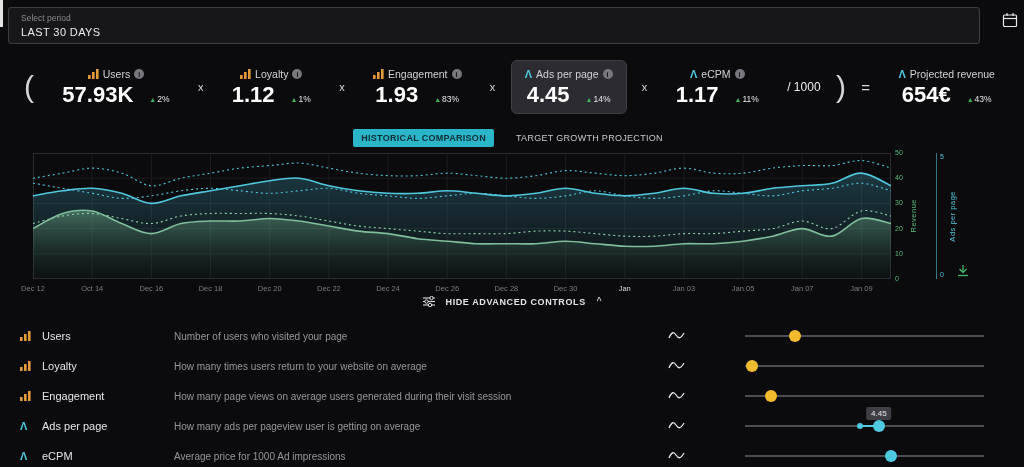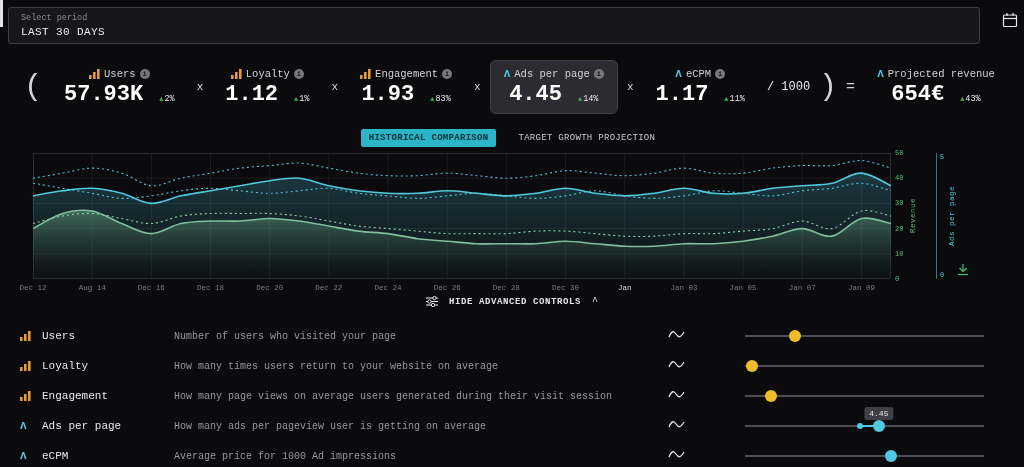--- a/index.html
+++ b/index.html
@@ -1,17 +1,17 @@
 <!DOCTYPE html>
 <html><head>
 <meta charset="utf-8">
 <style>
   html,body{margin:0;padding:0;background:#050506;}
   .page{position:relative;width:1024px;height:467px;background:#0b0b0d;overflow:hidden;
-        font-family:Liberation Mono, monospace;color:#e8e8ea;}
+        font-family:Liberation Sans, sans-serif;color:#e8e8ea;}
   .artifact{position:absolute;left:0;top:0;width:3px;height:27px;background:#e3e3e3;}
 
   
   .period-bar{position:absolute;left:8px;top:7px;width:972px;height:37px;background:#17171a;
               border:1px solid #3c3c42;border-radius:3px;box-sizing:border-box;padding:5px 12px;cursor:pointer;}
   .period-label{font-size:8.5px;color:#8b8b90;}
   .period-value{font-size:11px;color:#ececef;letter-spacing:.4px;margin-top:3px;}
   .calendar-btn{position:absolute;right:6px;top:12px;width:16px;height:16px;cursor:pointer;}
 
   
@@ -247,21 +247,21 @@
         <path d="M0,42.84C4.93103448275862,42.00000000000001 19.724137931034484,39.06000000000001 29.586206896551722,37.80000000000001C39.44827586206896,36.54000000000001 49.310344827586206,34.86 59.172413793103445,35.28C69.03448275862068,35.7 78.89655172413794,37.800000000000004 88.75862068965517,40.32000000000001C98.62068965517241,42.84000000000001 108.48275862068965,49.980000000000004 118.34482758620689,50.400000000000006C128.20689655172413,50.82000000000001 138.0689655172414,44.940000000000005 147.93103448275863,42.84C157.79310344827587,40.74 167.6551724137931,39.48000000000001 177.51724137931035,37.80000000000001C187.3793103448276,36.12000000000001 197.24137931034483,34.440000000000005 207.10344827586206,32.760000000000005C216.9655172413793,31.080000000000002 226.82758620689654,28.98 236.68965517241378,27.72C246.55172413793102,26.459999999999997 256.41379310344826,24.35999999999999 266.2758620689655,25.19999999999999C276.1379310344828,26.03999999999999 286,30.66 295.86206896551727,32.760000000000005C305.72413793103453,34.86000000000001 315.58620689655174,36.54000000000001 325.44827586206895,37.80000000000001C335.31034482758616,39.06000000000001 345.17241379310343,39.900000000000006 355.0344827586207,40.32000000000001C364.89655172413796,40.74000000000001 374.75862068965523,40.74000000000001 384.62068965517244,40.32000000000001C394.48275862068965,39.900000000000006 404.34482758620686,37.80000000000001 414.2068965517241,37.80000000000001C424.0689655172414,37.80000000000001 433.9310344827586,39.48000000000001 443.7931034482759,40.32000000000001C453.65517241379314,41.160000000000004 463.51724137931035,42.84 473.37931034482756,42.84C483.24137931034477,42.84 493.103448275862,41.580000000000005 502.96551724137925,40.32000000000001C512.8275862068965,39.06000000000001 522.6896551724138,35.28 532.551724137931,35.28C542.4137931034483,35.28 552.2758620689656,39.06000000000001 562.1379310344828,40.32000000000001C572,41.580000000000005 581.8620689655173,42.84 591.7241379310345,42.84C601.5862068965517,42.84 611.448275862069,41.580000000000005 621.3103448275862,40.32000000000001C631.1724137931034,39.06000000000001 641.0344827586207,35.28 650.8965517241379,35.28C660.7586206896551,35.28 670.6206896551724,39.480000000000004 680.4827586206897,40.32000000000001C690.3448275862069,41.16000000000001 700.2068965517242,41.16000000000001 710.0689655172414,40.32000000000001C719.9310344827586,39.480000000000004 729.7931034482758,36.54 739.655172413793,35.28C749.5172413793102,34.02 759.3793103448277,33.60000000000001 769.2413793103449,32.760000000000005C779.1034482758621,31.920000000000005 788.9655172413793,32.339999999999996 798.8275862068965,30.239999999999995C808.6896551724137,28.139999999999993 818.551724137931,19.739999999999995 828.4137931034483,20.159999999999997C838.2758620689655,20.58 853.0689655172414,30.660000000000004 858,32.760000000000005 L858,126 L0,126 Z" fill="url(#gCyan)"></path>
         <path d="M0,75.6C4.93103448275862,73.08 19.724137931034484,63.42 29.586206896551722,60.480000000000004C39.44827586206896,57.540000000000006 49.310344827586206,56.279999999999994 59.172413793103445,57.959999999999994C69.03448275862068,59.63999999999999 78.89655172413794,66.78 88.75862068965517,70.56C98.62068965517241,74.34 108.48275862068965,80.64 118.34482758620689,80.64C128.20689655172413,80.64 138.0689655172414,72.66 147.93103448275863,70.56C157.79310344827587,68.46000000000001 167.6551724137931,68.46 177.51724137931035,68.03999999999999C187.3793103448276,67.61999999999999 197.24137931034483,68.46 207.10344827586206,68.03999999999999C216.9655172413793,67.61999999999999 226.82758620689654,65.52000000000001 236.68965517241378,65.52000000000001C246.55172413793102,65.52000000000001 256.41379310344826,66.77999999999999 266.2758620689655,68.03999999999999C276.1379310344828,69.3 286,71.4 295.86206896551727,73.08000000000001C305.72413793103453,74.76000000000002 315.58620689655174,76.86000000000001 325.44827586206895,78.12C335.31034482758616,79.38 345.17241379310343,79.38 355.0344827586207,80.64C364.89655172413796,81.9 374.75862068965523,84.42 384.62068965517244,85.68C394.48275862068965,86.94000000000001 404.34482758620686,87.36 414.2068965517241,88.2C424.0689655172414,89.04 433.9310344827586,90.3 443.7931034482759,90.72C453.65517241379314,91.14 463.51724137931035,90.72 473.37931034482756,90.72C483.24137931034477,90.72 493.103448275862,91.14 502.96551724137925,90.72C512.8275862068965,90.3 522.6896551724138,88.2 532.551724137931,88.2C542.4137931034483,88.2 552.2758620689656,89.88 562.1379310344828,90.72C572,91.56 581.8620689655173,92.82000000000001 591.7241379310345,93.24000000000001C601.5862068965517,93.66000000000001 611.448275862069,93.66000000000001 621.3103448275862,93.24000000000001C631.1724137931034,92.82000000000001 641.0344827586207,91.14 650.8965517241379,90.72C660.7586206896551,90.3 670.6206896551724,91.14 680.4827586206897,90.72C690.3448275862069,90.3 700.2068965517242,89.46000000000001 710.0689655172414,88.2C719.9310344827586,86.94 729.7931034482758,85.25999999999999 739.655172413793,83.16C749.5172413793102,81.06 759.3793103448277,75.6 769.2413793103449,75.6C779.1034482758621,75.6 788.9655172413793,84.83999999999999 798.8275862068965,83.16C808.6896551724137,81.48 818.551724137931,67.62 828.4137931034483,65.52000000000001C838.2758620689655,63.42000000000001 853.0689655172414,69.72 858,70.56 L858,126 L0,126 Z" fill="url(#gGreen)"></path>
         <path d="M0,70.56C4.93103448275862,69.3 19.724137931034484,64.68 29.586206896551722,63C39.44827586206896,61.32 49.310344827586206,60.06 59.172413793103445,60.480000000000004C69.03448275862068,60.900000000000006 78.89655172413794,63.84000000000001 88.75862068965517,65.52000000000001C98.62068965517241,67.20000000000002 108.48275862068965,70.98 118.34482758620689,70.56C128.20689655172413,70.14 138.0689655172414,64.68 147.93103448275863,63C157.79310344827587,61.32 167.6551724137931,60.900000000000006 177.51724137931035,60.480000000000004C187.3793103448276,60.06 197.24137931034483,60.480000000000004 207.10344827586206,60.480000000000004C216.9655172413793,60.480000000000004 226.82758620689654,60.06 236.68965517241378,60.480000000000004C246.55172413793102,60.900000000000006 256.41379310344826,61.74 266.2758620689655,63C276.1379310344828,64.25999999999999 286,66.35999999999999 295.86206896551727,68.03999999999999C305.72413793103453,69.72 315.58620689655174,71.82000000000001 325.44827586206895,73.08000000000001C335.31034482758616,74.34000000000002 345.17241379310343,74.75999999999999 355.0344827586207,75.6C364.89655172413796,76.44 374.75862068965523,77.28 384.62068965517244,78.12C394.48275862068965,78.96000000000001 404.34482758620686,80.22 414.2068965517241,80.64C424.0689655172414,81.06 433.9310344827586,80.64 443.7931034482759,80.64C453.65517241379314,80.64 463.51724137931035,81.06 473.37931034482756,80.64C483.24137931034477,80.22 493.103448275862,78.54 502.96551724137925,78.12C512.8275862068965,77.7 522.6896551724138,77.7 532.551724137931,78.12C542.4137931034483,78.54 552.2758620689656,79.8 562.1379310344828,80.64C572,81.48 581.8620689655173,82.74 591.7241379310345,83.16C601.5862068965517,83.58 611.448275862069,83.58 621.3103448275862,83.16C631.1724137931034,82.74 641.0344827586207,81.06 650.8965517241379,80.64C660.7586206896551,80.22 670.6206896551724,81.06 680.4827586206897,80.64C690.3448275862069,80.22 700.2068965517242,78.96000000000001 710.0689655172414,78.12C719.9310344827586,77.28 729.7931034482758,77.28 739.655172413793,75.6C749.5172413793102,73.91999999999999 759.3793103448277,68.03999999999999 769.2413793103449,68.03999999999999C779.1034482758621,68.03999999999999 788.9655172413793,77.28 798.8275862068965,75.6C808.6896551724137,73.91999999999999 818.551724137931,60.059999999999995 828.4137931034483,57.959999999999994C838.2758620689655,55.85999999999999 853.0689655172414,62.16 858,63" fill="none" stroke="#8fd3ac" stroke-width="1.1" stroke-dasharray="2 3"></path>
         <path d="M0,25.19999999999999C4.93103448275862,24.35999999999999 19.724137931034484,21.839999999999996 29.586206896551722,20.159999999999997C39.44827586206896,18.479999999999997 49.310344827586206,15.11999999999999 59.172413793103445,15.11999999999999C69.03448275862068,15.11999999999999 78.89655172413794,17.219999999999995 88.75862068965517,20.159999999999997C98.62068965517241,23.099999999999998 108.48275862068965,31.920000000000005 118.34482758620689,32.760000000000005C128.20689655172413,33.6 138.0689655172414,27.29999999999999 147.93103448275863,25.19999999999999C157.79310344827587,23.099999999999987 167.6551724137931,21.839999999999996 177.51724137931035,20.159999999999997C187.3793103448276,18.479999999999997 197.24137931034483,16.379999999999992 207.10344827586206,15.11999999999999C216.9655172413793,13.85999999999999 226.82758620689654,13.43999999999999 236.68965517241378,12.599999999999994C246.55172413793102,11.759999999999998 256.41379310344826,9.660000000000013 266.2758620689655,10.080000000000013C276.1379310344828,10.500000000000012 286,13.439999999999992 295.86206896551727,15.11999999999999C305.72413793103453,16.799999999999986 315.58620689655174,18.899999999999995 325.44827586206895,20.159999999999997C335.31034482758616,21.419999999999998 345.17241379310343,22.260000000000005 355.0344827586207,22.680000000000007C364.89655172413796,23.10000000000001 374.75862068965523,23.10000000000001 384.62068965517244,22.680000000000007C394.48275862068965,22.260000000000005 404.34482758620686,20.159999999999997 414.2068965517241,20.159999999999997C424.0689655172414,20.159999999999997 433.9310344827586,21.840000000000007 443.7931034482759,22.680000000000007C453.65517241379314,23.520000000000007 463.51724137931035,25.19999999999999 473.37931034482756,25.19999999999999C483.24137931034477,25.19999999999999 493.103448275862,23.940000000000005 502.96551724137925,22.680000000000007C512.8275862068965,21.42000000000001 522.6896551724138,18.060000000000002 532.551724137931,17.64C542.4137931034483,17.22 552.2758620689656,19.319999999999997 562.1379310344828,20.159999999999997C572,20.999999999999996 581.8620689655173,22.680000000000007 591.7241379310345,22.680000000000007C601.5862068965517,22.680000000000007 611.448275862069,21.419999999999998 621.3103448275862,20.159999999999997C631.1724137931034,18.899999999999995 641.0344827586207,15.11999999999999 650.8965517241379,15.11999999999999C660.7586206896551,15.11999999999999 670.6206896551724,19.319999999999997 680.4827586206897,20.159999999999997C690.3448275862069,20.999999999999996 700.2068965517242,20.999999999999996 710.0689655172414,20.159999999999997C719.9310344827586,19.319999999999997 729.7931034482758,16.379999999999992 739.655172413793,15.11999999999999C749.5172413793102,13.85999999999999 759.3793103448277,13.019999999999994 769.2413793103449,12.599999999999994C779.1034482758621,12.179999999999994 788.9655172413793,13.439999999999996 798.8275862068965,12.599999999999994C808.6896551724137,11.759999999999993 818.551724137931,7.139999999999989 828.4137931034483,7.559999999999988C838.2758620689655,7.979999999999987 853.0689655172414,13.85999999999999 858,15.11999999999999" fill="none" stroke="#4fc8de" stroke-width="1.1" stroke-dasharray="2 3"></path>
         <path d="M0,30.239999999999995C4.93103448275862,31.079999999999995 19.724137931034484,33.6 29.586206896551722,35.28C39.44827586206896,36.96 49.310344827586206,38.64000000000001 59.172413793103445,40.32000000000001C69.03448275862068,42.00000000000001 78.89655172413794,44.94 88.75862068965517,45.36C98.62068965517241,45.78 108.48275862068965,44.1 118.34482758620689,42.84C128.20689655172413,41.580000000000005 138.0689655172414,39.06000000000001 147.93103448275863,37.80000000000001C157.79310344827587,36.54000000000001 167.6551724137931,35.28 177.51724137931035,35.28C187.3793103448276,35.28 197.24137931034483,36.96000000000001 207.10344827586206,37.80000000000001C216.9655172413793,38.640000000000015 226.82758620689654,40.32000000000001 236.68965517241378,40.32000000000001C246.55172413793102,40.32000000000001 256.41379310344826,38.640000000000015 266.2758620689655,37.80000000000001C276.1379310344828,36.96000000000001 286,34.86 295.86206896551727,35.28C305.72413793103453,35.7 315.58620689655174,39.06000000000001 325.44827586206895,40.32000000000001C335.31034482758616,41.580000000000005 345.17241379310343,42.00000000000001 355.0344827586207,42.84C364.89655172413796,43.68 374.75862068965523,45.36 384.62068965517244,45.36C394.48275862068965,45.36 404.34482758620686,43.68 414.2068965517241,42.84C424.0689655172414,42.00000000000001 433.9310344827586,40.32000000000001 443.7931034482759,40.32000000000001C453.65517241379314,40.32000000000001 463.51724137931035,42.00000000000001 473.37931034482756,42.84C483.24137931034477,43.68 493.103448275862,45.36 502.96551724137925,45.36C512.8275862068965,45.36 522.6896551724138,44.1 532.551724137931,42.84C542.4137931034483,41.580000000000005 552.2758620689656,37.80000000000001 562.1379310344828,37.80000000000001C572,37.80000000000001 581.8620689655173,41.580000000000005 591.7241379310345,42.84C601.5862068965517,44.1 611.448275862069,45.36 621.3103448275862,45.36C631.1724137931034,45.36 641.0344827586207,44.1 650.8965517241379,42.84C660.7586206896551,41.580000000000005 670.6206896551724,38.22000000000001 680.4827586206897,37.80000000000001C690.3448275862069,37.38000000000001 700.2068965517242,39.48000000000001 710.0689655172414,40.32000000000001C719.9310344827586,41.160000000000004 729.7931034482758,43.260000000000005 739.655172413793,42.84C749.5172413793102,42.42 759.3793103448277,39.06000000000001 769.2413793103449,37.80000000000001C779.1034482758621,36.54000000000001 788.9655172413793,36.540000000000006 798.8275862068965,35.28C808.6896551724137,34.019999999999996 818.551724137931,29.819999999999993 828.4137931034483,30.239999999999995C838.2758620689655,30.659999999999997 853.0689655172414,36.540000000000006 858,37.80000000000001" fill="none" stroke="#4fc8de" stroke-width="1.1" stroke-dasharray="2 3"></path>
         <path d="M0,75.6C4.93103448275862,73.08 19.724137931034484,63.42 29.586206896551722,60.480000000000004C39.44827586206896,57.540000000000006 49.310344827586206,56.279999999999994 59.172413793103445,57.959999999999994C69.03448275862068,59.63999999999999 78.89655172413794,66.78 88.75862068965517,70.56C98.62068965517241,74.34 108.48275862068965,80.64 118.34482758620689,80.64C128.20689655172413,80.64 138.0689655172414,72.66 147.93103448275863,70.56C157.79310344827587,68.46000000000001 167.6551724137931,68.46 177.51724137931035,68.03999999999999C187.3793103448276,67.61999999999999 197.24137931034483,68.46 207.10344827586206,68.03999999999999C216.9655172413793,67.61999999999999 226.82758620689654,65.52000000000001 236.68965517241378,65.52000000000001C246.55172413793102,65.52000000000001 256.41379310344826,66.77999999999999 266.2758620689655,68.03999999999999C276.1379310344828,69.3 286,71.4 295.86206896551727,73.08000000000001C305.72413793103453,74.76000000000002 315.58620689655174,76.86000000000001 325.44827586206895,78.12C335.31034482758616,79.38 345.17241379310343,79.38 355.0344827586207,80.64C364.89655172413796,81.9 374.75862068965523,84.42 384.62068965517244,85.68C394.48275862068965,86.94000000000001 404.34482758620686,87.36 414.2068965517241,88.2C424.0689655172414,89.04 433.9310344827586,90.3 443.7931034482759,90.72C453.65517241379314,91.14 463.51724137931035,90.72 473.37931034482756,90.72C483.24137931034477,90.72 493.103448275862,91.14 502.96551724137925,90.72C512.8275862068965,90.3 522.6896551724138,88.2 532.551724137931,88.2C542.4137931034483,88.2 552.2758620689656,89.88 562.1379310344828,90.72C572,91.56 581.8620689655173,92.82000000000001 591.7241379310345,93.24000000000001C601.5862068965517,93.66000000000001 611.448275862069,93.66000000000001 621.3103448275862,93.24000000000001C631.1724137931034,92.82000000000001 641.0344827586207,91.14 650.8965517241379,90.72C660.7586206896551,90.3 670.6206896551724,91.14 680.4827586206897,90.72C690.3448275862069,90.3 700.2068965517242,89.46000000000001 710.0689655172414,88.2C719.9310344827586,86.94 729.7931034482758,85.25999999999999 739.655172413793,83.16C749.5172413793102,81.06 759.3793103448277,75.6 769.2413793103449,75.6C779.1034482758621,75.6 788.9655172413793,84.83999999999999 798.8275862068965,83.16C808.6896551724137,81.48 818.551724137931,67.62 828.4137931034483,65.52000000000001C838.2758620689655,63.42000000000001 853.0689655172414,69.72 858,70.56" fill="none" stroke="#7fbf9c" stroke-width="1.6"></path>
         <path d="M0,42.84C4.93103448275862,42.00000000000001 19.724137931034484,39.06000000000001 29.586206896551722,37.80000000000001C39.44827586206896,36.54000000000001 49.310344827586206,34.86 59.172413793103445,35.28C69.03448275862068,35.7 78.89655172413794,37.800000000000004 88.75862068965517,40.32000000000001C98.62068965517241,42.84000000000001 108.48275862068965,49.980000000000004 118.34482758620689,50.400000000000006C128.20689655172413,50.82000000000001 138.0689655172414,44.940000000000005 147.93103448275863,42.84C157.79310344827587,40.74 167.6551724137931,39.48000000000001 177.51724137931035,37.80000000000001C187.3793103448276,36.12000000000001 197.24137931034483,34.440000000000005 207.10344827586206,32.760000000000005C216.9655172413793,31.080000000000002 226.82758620689654,28.98 236.68965517241378,27.72C246.55172413793102,26.459999999999997 256.41379310344826,24.35999999999999 266.2758620689655,25.19999999999999C276.1379310344828,26.03999999999999 286,30.66 295.86206896551727,32.760000000000005C305.72413793103453,34.86000000000001 315.58620689655174,36.54000000000001 325.44827586206895,37.80000000000001C335.31034482758616,39.06000000000001 345.17241379310343,39.900000000000006 355.0344827586207,40.32000000000001C364.89655172413796,40.74000000000001 374.75862068965523,40.74000000000001 384.62068965517244,40.32000000000001C394.48275862068965,39.900000000000006 404.34482758620686,37.80000000000001 414.2068965517241,37.80000000000001C424.0689655172414,37.80000000000001 433.9310344827586,39.48000000000001 443.7931034482759,40.32000000000001C453.65517241379314,41.160000000000004 463.51724137931035,42.84 473.37931034482756,42.84C483.24137931034477,42.84 493.103448275862,41.580000000000005 502.96551724137925,40.32000000000001C512.8275862068965,39.06000000000001 522.6896551724138,35.28 532.551724137931,35.28C542.4137931034483,35.28 552.2758620689656,39.06000000000001 562.1379310344828,40.32000000000001C572,41.580000000000005 581.8620689655173,42.84 591.7241379310345,42.84C601.5862068965517,42.84 611.448275862069,41.580000000000005 621.3103448275862,40.32000000000001C631.1724137931034,39.06000000000001 641.0344827586207,35.28 650.8965517241379,35.28C660.7586206896551,35.28 670.6206896551724,39.480000000000004 680.4827586206897,40.32000000000001C690.3448275862069,41.16000000000001 700.2068965517242,41.16000000000001 710.0689655172414,40.32000000000001C719.9310344827586,39.480000000000004 729.7931034482758,36.54 739.655172413793,35.28C749.5172413793102,34.02 759.3793103448277,33.60000000000001 769.2413793103449,32.760000000000005C779.1034482758621,31.920000000000005 788.9655172413793,32.339999999999996 798.8275862068965,30.239999999999995C808.6896551724137,28.139999999999993 818.551724137931,19.739999999999995 828.4137931034483,20.159999999999997C838.2758620689655,20.58 853.0689655172414,30.660000000000004 858,32.760000000000005" fill="none" stroke="#4fc8de" stroke-width="1.6"></path>
       </svg></div>
   <div class="xlabels" id="xlabels">
       <span class="xlabel " style="left:0px">Dec 12</span>
-      <span class="xlabel " style="left:59.172413793103445px">Aug 14</span>
+      <span class="xlabel " style="left:59.172413793103445px">Oct 14</span>
       <span class="xlabel " style="left:118.34482758620689px">Dec 16</span>
       <span class="xlabel " style="left:177.51724137931035px">Dec 18</span>
       <span class="xlabel " style="left:236.68965517241378px">Dec 20</span>
       <span class="xlabel " style="left:295.86206896551727px">Dec 22</span>
       <span class="xlabel " style="left:355.0344827586207px">Dec 24</span>
       <span class="xlabel " style="left:414.2068965517241px">Dec 26</span>
       <span class="xlabel " style="left:473.37931034482756px">Dec 28</span>
       <span class="xlabel " style="left:532.551724137931px">Dec 30</span>
       <span class="xlabel bright" style="left:591.7241379310345px">Jan</span>
       <span class="xlabel " style="left:650.8965517241379px">Jan 03</span>

